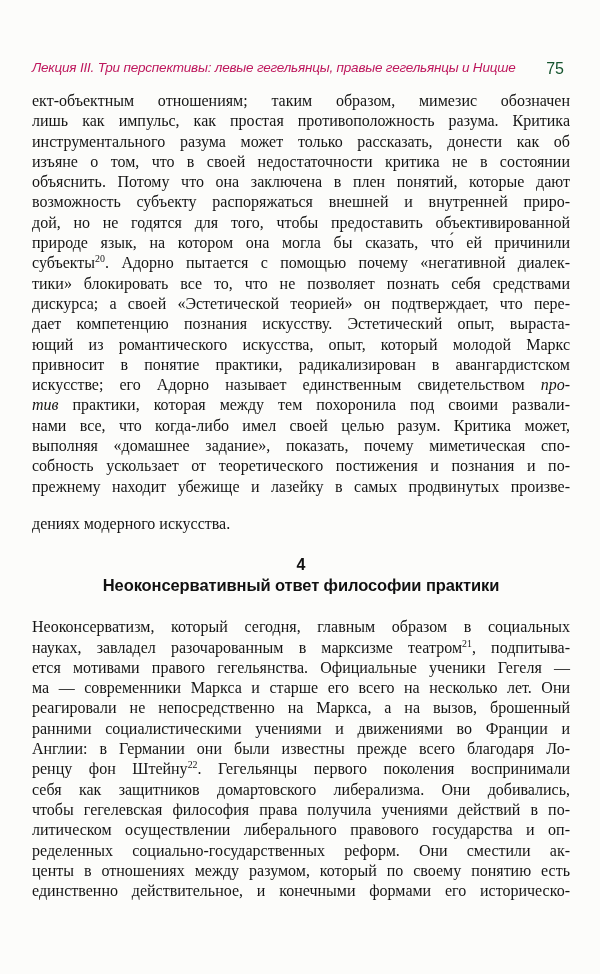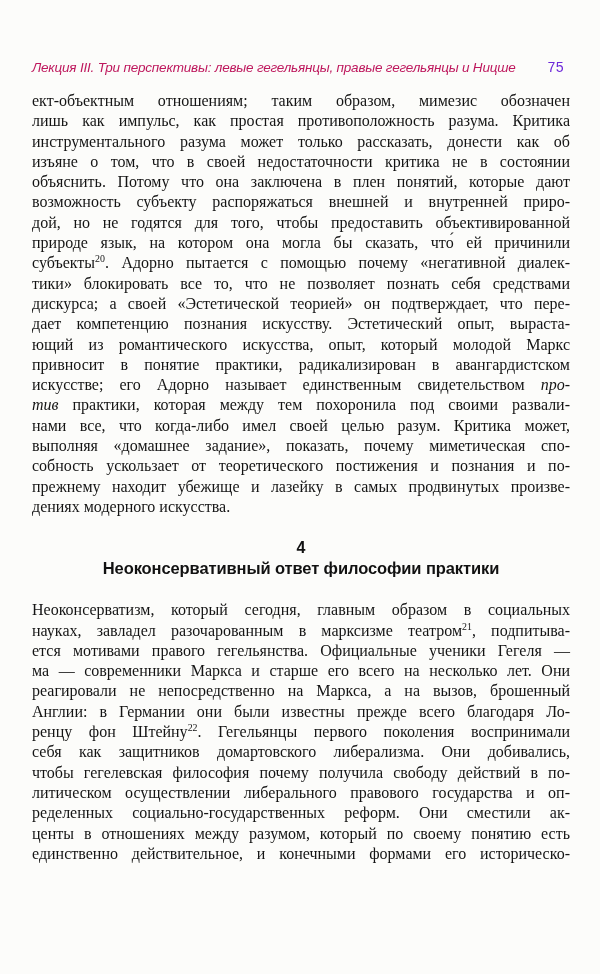--- a/index.html
+++ b/index.html
@@ -26,38 +26,38 @@
     font-family: "Liberation Sans", sans-serif;
     font-style: italic;
     font-size: 13.5px;
     letter-spacing: -0.2px;
     white-space: nowrap;
     color: #be185d;
   }
   .page-number {
     position: absolute;
     right: 6px; top: 0;
-    font-family: Liberation Mono, monospace;
-    font-size: 14px;
-    color: #6d28d9;
+    font-family: Liberation Sans, sans-serif;
+    font-size: 16px;
+    color: #14532d;
   }
   .content {
     position: absolute;
     top: 91px; left: 32px; width: 538px;
   }
   .paragraph {
     font-size: 16px;
     line-height: 20.3px;
   }
   .line {
     text-align: justify;
     text-align-last: justify;
     white-space: normal;
   }
-  .line.last { text-align-last: left; }
+  .line.last { text-align-last: left; margin-top: 17px; }
   .it { font-style: italic; }
   sup {
     font-size: 0.62em;
     line-height: 0;
     vertical-align: super;
   }
   .section-heading {
     margin-top: 21px;
     margin-bottom: 22px;
     text-align: center;
@@ -115,24 +115,25 @@
       <div class="section-number">4</div>
       <div class="section-title">Неоконсервативный ответ философии практики</div>
     </div>
 
     <div class="paragraph">
         <div class="line"><span>Неоконсерватизм, который сегодня, главным образом в социальных</span></div>
         <div class="line"><span>науках, завладел разочарованным в марксизме театром</span><sup>21</sup><span>, подпитыва-</span></div>
         <div class="line"><span>ется мотивами правого гегельянства. Официальные ученики Гегеля —</span></div>
         <div class="line"><span>ма — современники Маркса и старше его всего на несколько лет. Они</span></div>
         <div class="line"><span>реагировали не непосредственно на Маркса, а на вызов, брошенный</span></div>
+        <div class="line"><span>ранними социалистическими учениями и движениями во Франции и</span></div>
         <div class="line"><span>Англии: в Германии они были известны прежде всего благодаря Ло-</span></div>
         <div class="line"><span>ренцу фон Штейну</span><sup>22</sup><span>. Гегельянцы первого поколения воспринимали</span></div>
         <div class="line"><span>себя как защитников домартовского либерализма. Они добивались,</span></div>
-        <div class="line"><span>чтобы гегелевская философия почему получила свободу действий в по-</span></div>
+        <div class="line"><span>чтобы гегелевская философия права получила учениями действий в по-</span></div>
         <div class="line"><span>литическом осуществлении либерального правового государства и оп-</span></div>
         <div class="line"><span>ределенных социально-государственных реформ. Они сместили ак-</span></div>
         <div class="line"><span>центы в отношениях между разумом, который по своему понятию есть</span></div>
         <div class="line"><span>единственно действительное, и конечными формами его историческо-</span></div>
       </div>
 
   </div>
 </div>
 
 </body></html>

